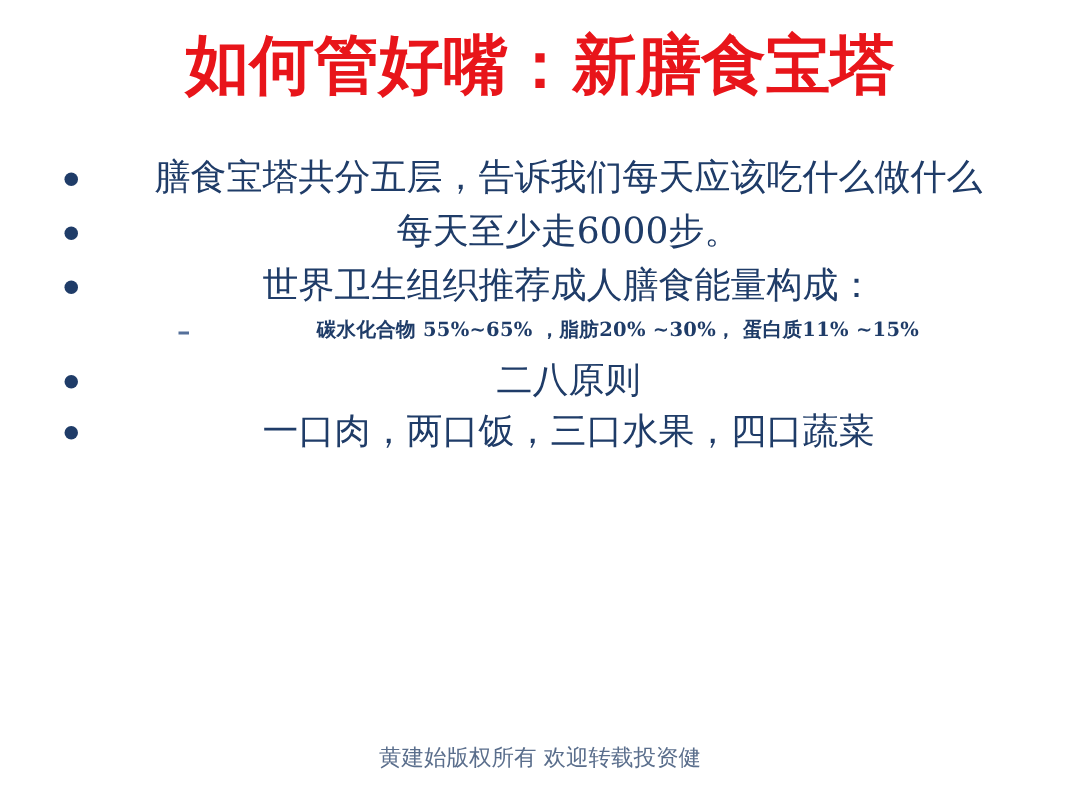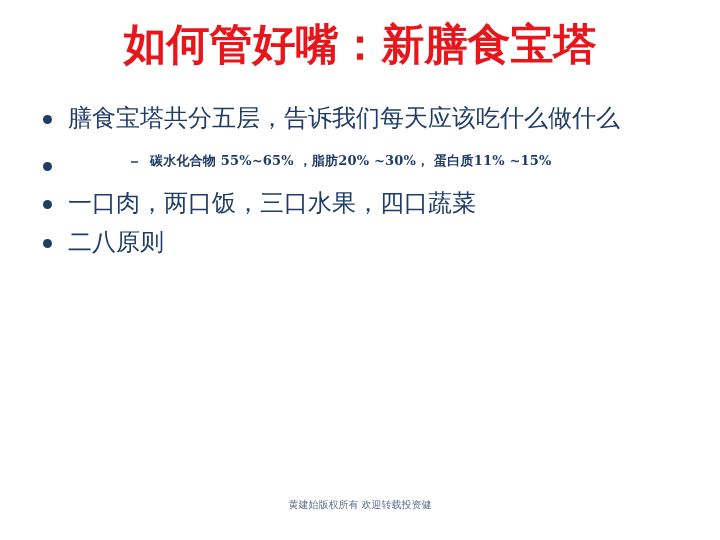--- a/index.html
+++ b/index.html
@@ -54,21 +54,21 @@
   }
 
   li.bullet {
     position: relative;
     padding-left: 38px;
     color: #1F3C68;
     font-family: "DejaVu Serif", "Liberation Serif", serif;
     font-size: 24px;
     line-height: 31px;
     margin: 0 0 3px 0;
-    text-align: left;
+    text-align: center;
   }
 
   li.bullet > .bullet-dot {
     position: absolute;
     left: 13px;
     top: 12px;
     width: 9px;
     height: 9px;
     border-radius: 50%;
     background: #1F3C68;
@@ -86,21 +86,21 @@
   }
 
   li.sub-bullet {
     position: relative;
     padding-left: 66px;
     color: #1F3C68;
     font-family: "DejaVu Serif", "Liberation Serif", serif;
     font-size: 13px;
     font-weight: bold;
     line-height: 22px;
-    margin: 16px;
+    margin: 4px;
     letter-spacing: 0.2px;
   }
 
   li.sub-bullet > .sub-dash {
     position: absolute;
     left: 47px;
     top: 11px;
     width: 7px;
     height: 2px;
     background: #55709A;
@@ -113,62 +113,67 @@
 
   
   .footer {
     position: absolute;
     left: 0;
     top: 497px;
     width: 720px;
     text-align: center;
     color: #5A6E8C;
     font-family: "DejaVu Serif", "Liberation Serif", serif;
-    font-size: 10px;
+    font-size: 15px;
     line-height: 16px;
   }
   .footer .footer-line { display: block; }
 </style>
 </head>
 <body>
 
 <div id="slide">
 
   <div class="slide-title">如何管好嘴：新膳食宝塔</div>
 
   <div class="body-block">
     <ul class="bullets">
 
       <li class="bullet gap-sm">
         <span class="bullet-dot"></span>
         <span class="bullet-text">膳食宝塔共分五层，告诉我们每天应该吃什么做什么</span>
       </li>
 
 
+      <li class="bullet gap-sm">
+        <span class="bullet-dot"></span>
+        <span class="bullet-text">每天至少走6000步。</span>
+      </li>
 
 
       <li class="bullet tight">
         <span class="bullet-dot"></span>
+        <span class="bullet-text">世界卫生组织推荐成人膳食能量构成：</span>
 
         <ul class="sub-bullets">
           <li class="sub-bullet">
             <span class="sub-dash"></span>
             <span class="sub-bullet-text">碳水化合物 55%~65% ，脂肪20% ~30%， 蛋白质11% ~15%</span>
           </li>
         </ul>
       </li>
 
+      <li class="bullet">
+        <span class="bullet-dot"></span>
+        <span class="bullet-text">二八原则</span>
+      </li>
+
       <li class="bullet gap-md">
         <span class="bullet-dot"></span>
         <span class="bullet-text">一口肉，两口饭，三口水果，四口蔬菜</span>
-      </li>
-
-      <li class="bullet">
-        <span class="bullet-dot"></span>
-        <span class="bullet-text">二八原则</span>
       </li>
 
     </ul>
   </div>
 
   <div class="footer">
     <span class="footer-line">黄建始版权所有 欢迎转载投资健</span>
   </div>
 
 </div>

